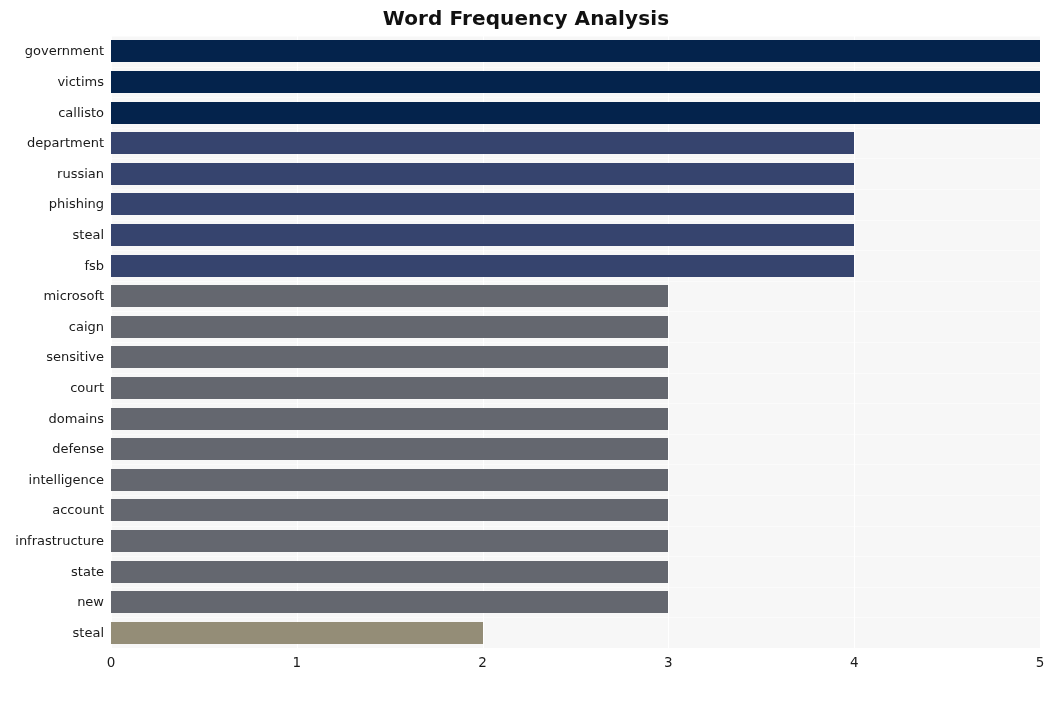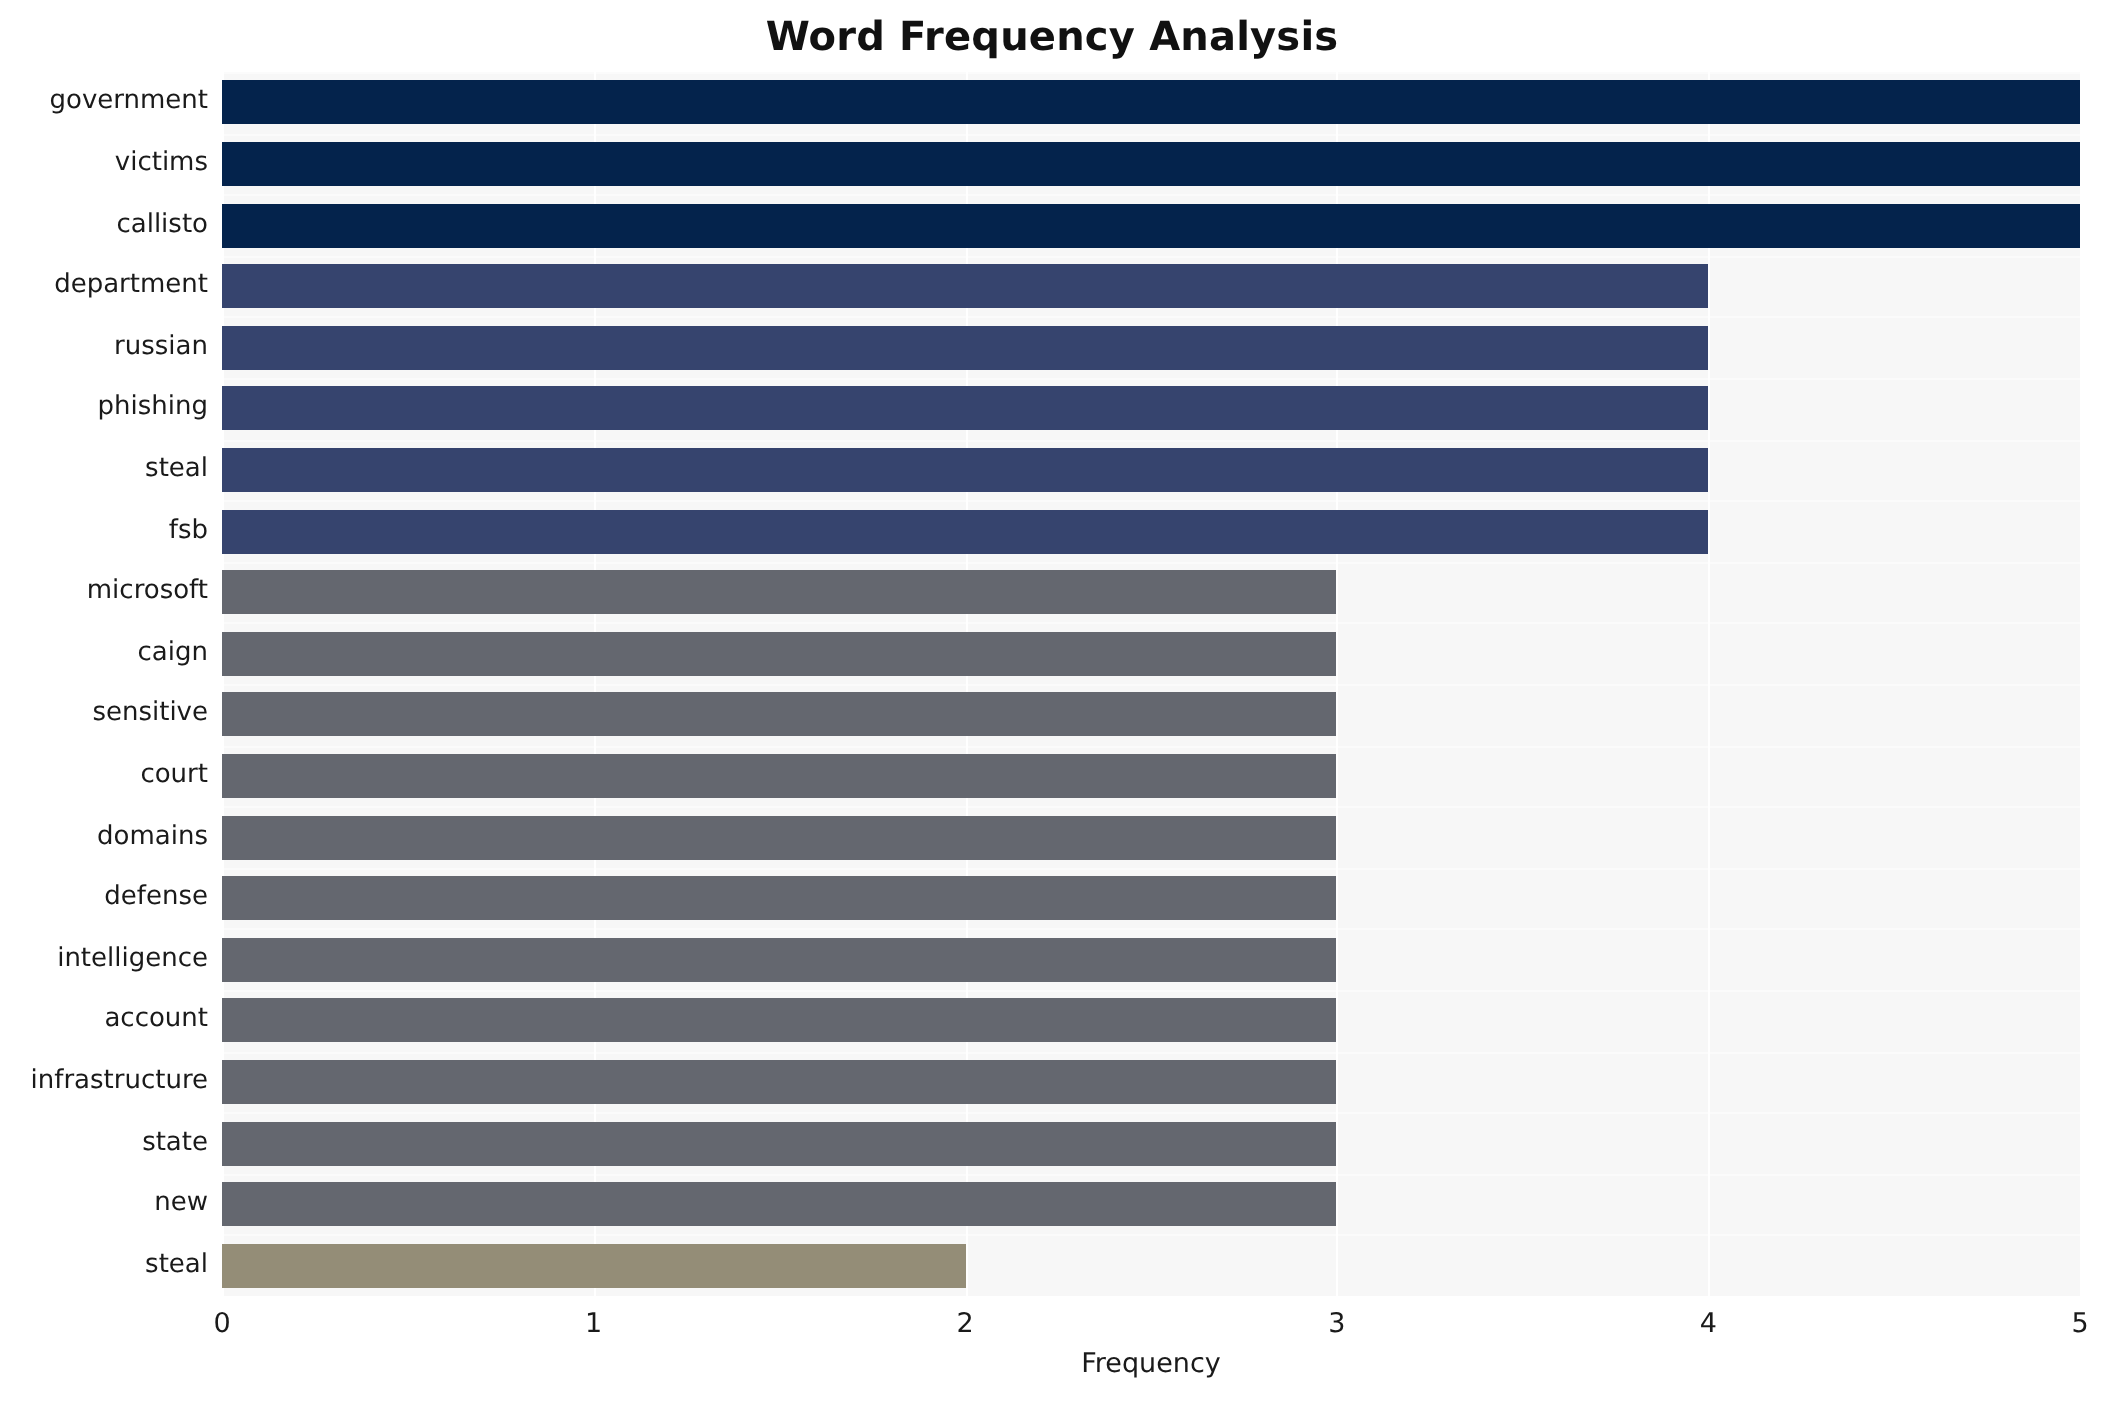--- a/index.html
+++ b/index.html
@@ -200,15 +200,14 @@
 
   <div id="x-axis">
       <div class="xtick-label" style="left: 0px;">0</div>
       <div class="xtick-label" style="left: 185.8px;">1</div>
       <div class="xtick-label" style="left: 371.6px;">2</div>
       <div class="xtick-label" style="left: 557.4px;">3</div>
       <div class="xtick-label" style="left: 743.2px;">4</div>
       <div class="xtick-label" style="left: 929px;">5</div>
     </div>
 
-  <div id="x-axis-label">Frequency</div>
 
 </div>
 
 </body></html>

